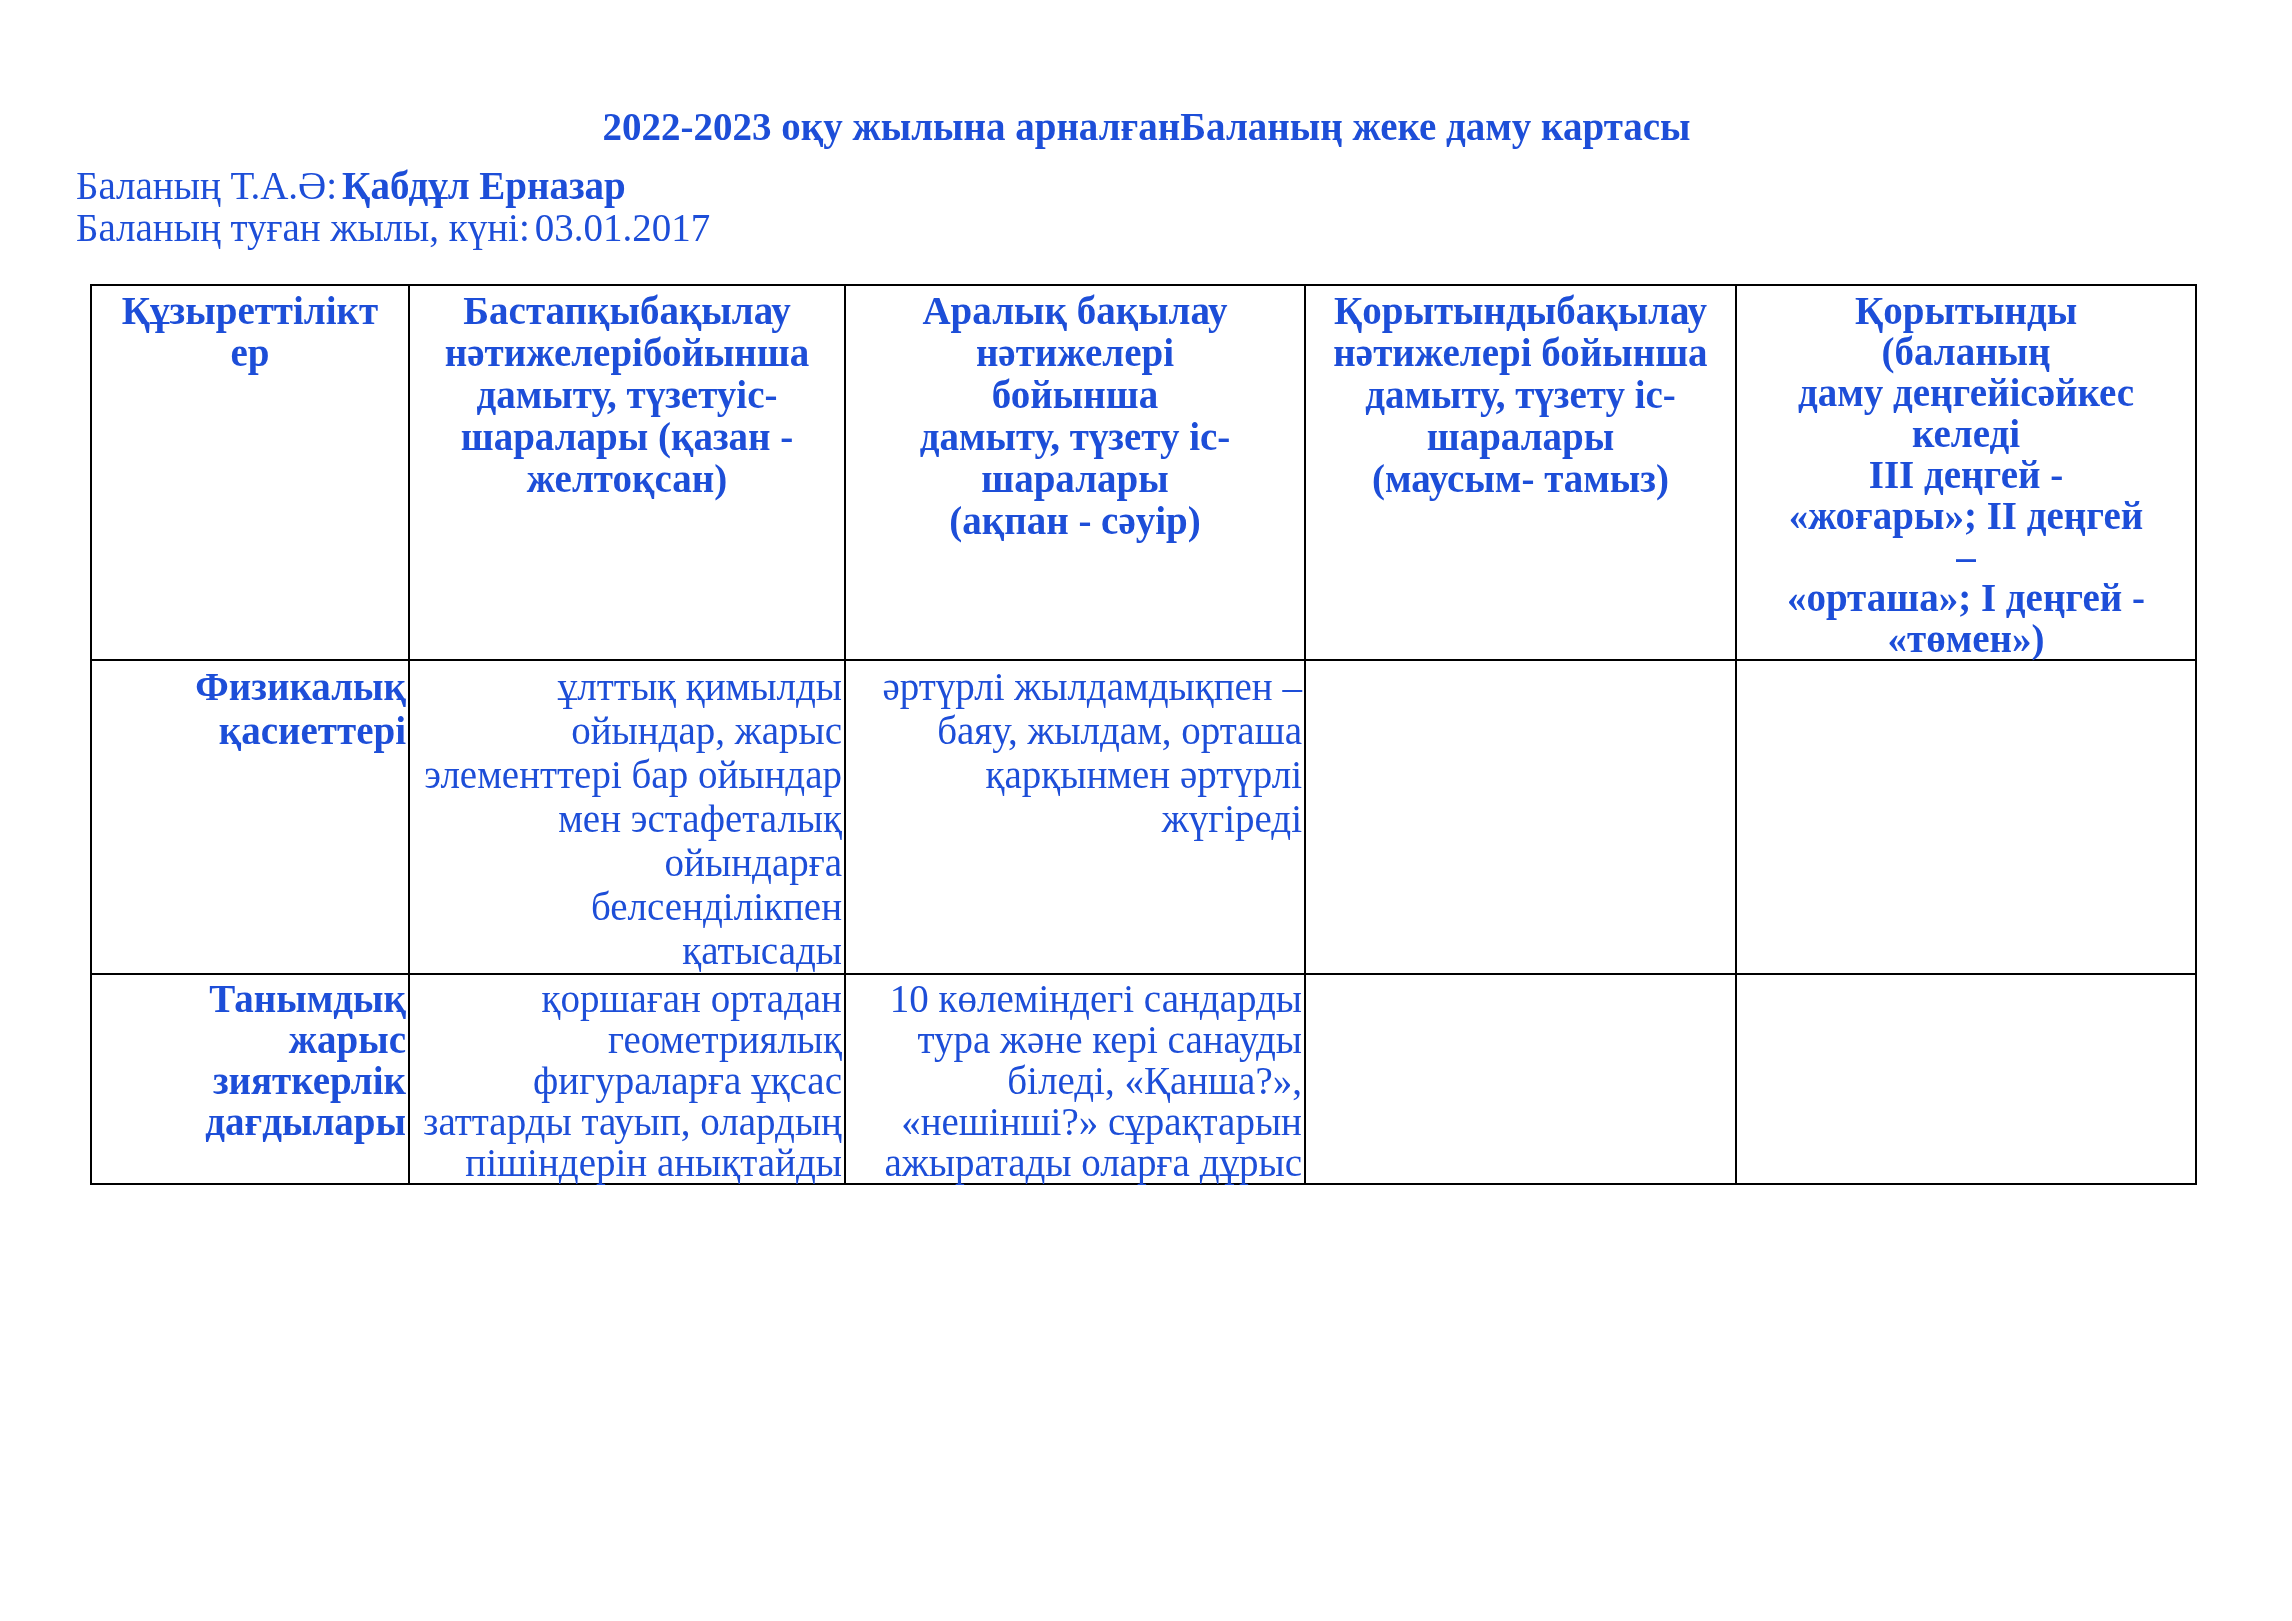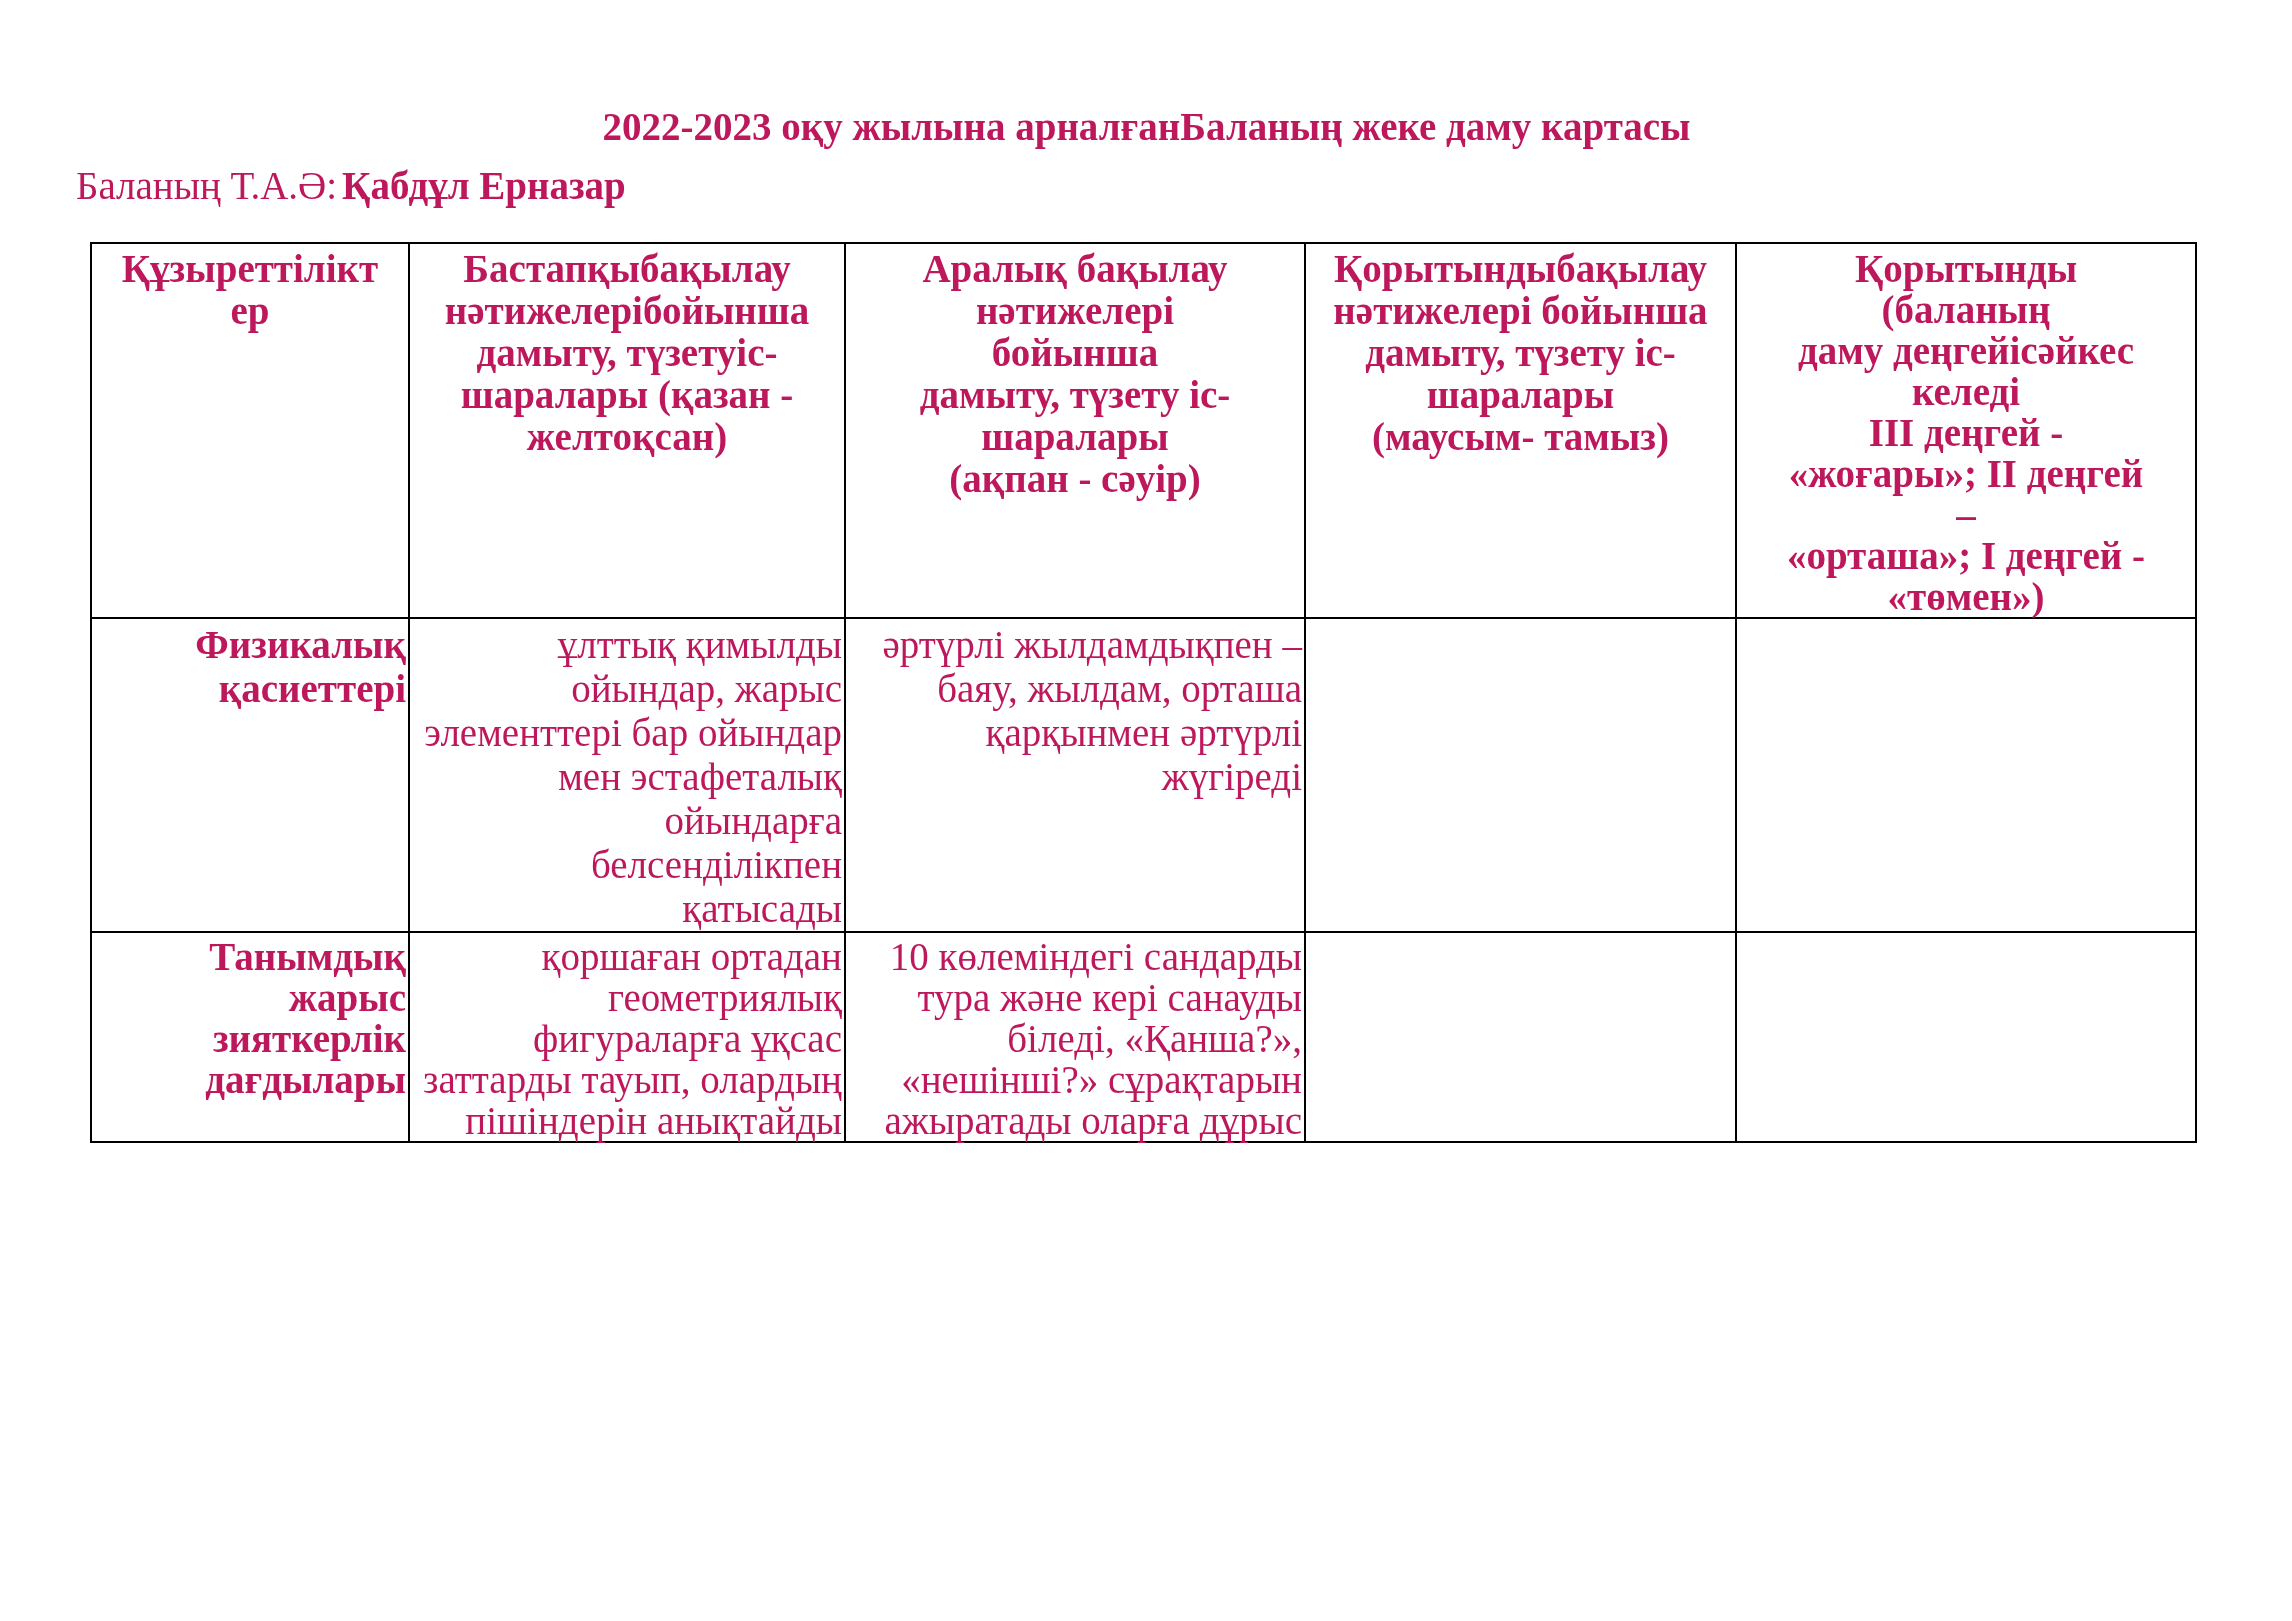--- a/index.html
+++ b/index.html
@@ -1,21 +1,21 @@
 <!DOCTYPE html>
 <html><head>
 <meta charset="utf-8">
 <style>
   html, body { margin: 0; padding: 0; background: #ffffff; }
   .page {
     position: relative;
     width: 2293px;
     height: 1621px;
     background: #ffffff;
-    color: #be185d;
+    color: #1d4ed8;
     font-family: "Liberation Serif", "DejaVu Serif", serif;
     overflow: hidden;
   }
   .title {
     padding-top: 104px;
     text-align: center;
     font-weight: 700;
     font-size: 39px;
     line-height: 45px;
   }
@@ -66,20 +66,23 @@
 </head>
 <body>
 
 <div class="page">
 
   <div class="title">2022-2023 оқу жылына арналғанБаланың жеке даму картасы</div>
 
   <div class="info">
     <div class="info-line">
       <span>Баланың Т.А.Ә:</span><span class="value-gap bold">Қабдұл Ерназар</span>
+    </div>
+    <div class="info-line">
+      <span>Баланың туған жылы, күні:</span><span class="value-gap">03.01.2017</span>
     </div>
   </div>
 
   <table class="dev-table">
     <colgroup>
       <col style="width:318px">
       <col style="width:436px">
       <col style="width:460px">
       <col style="width:431px">
       <col style="width:460px">

